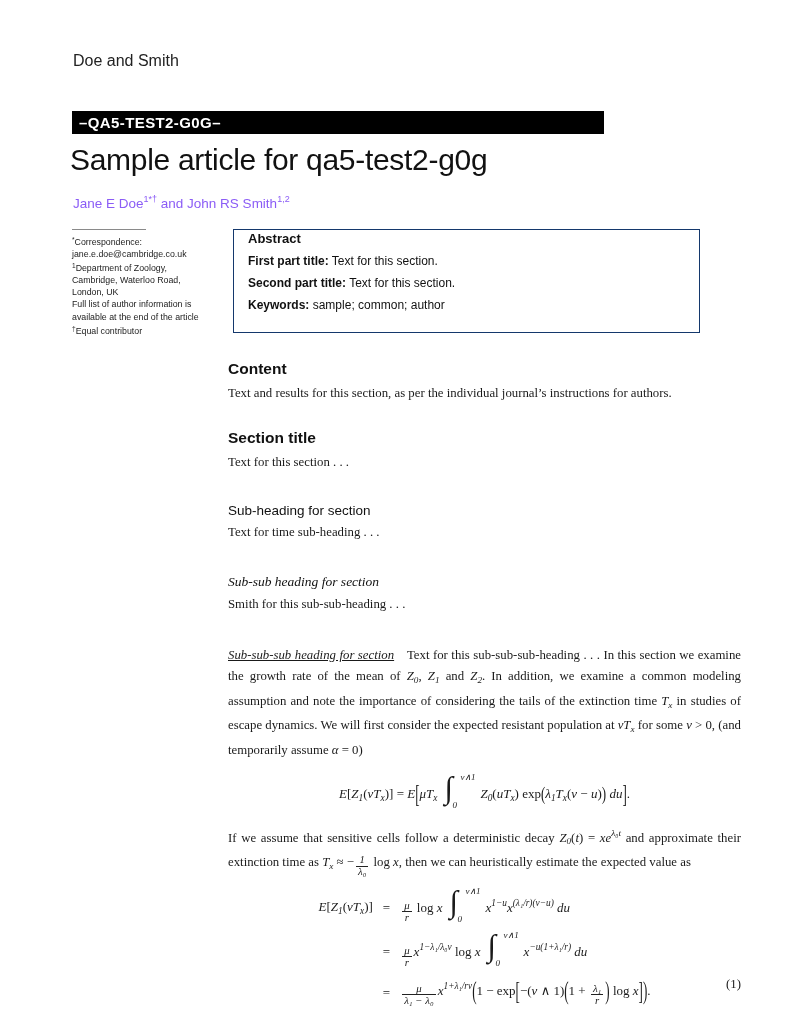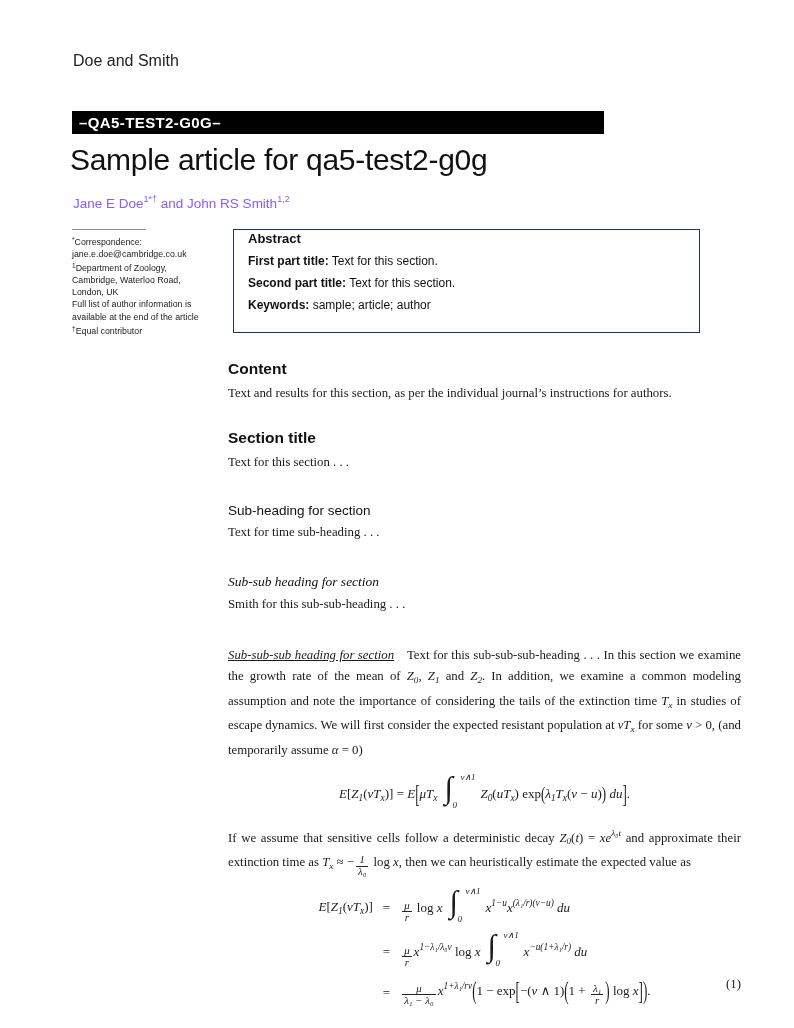--- a/index.html
+++ b/index.html
@@ -91,21 +91,21 @@
     <div>London, UK</div>
     <div>Full list of author information is</div>
     <div>available at the end of the article</div>
     <div><sup>†</sup><span>Equal contributor</span></div>
   </div>
 
   <div class="abstract-box">
     <div class="abstract-heading">Abstract</div>
     <div class="abstract-row"><b>First part title:</b><span> Text for this section.</span></div>
     <div class="abstract-row"><b>Second part title:</b><span> Text for this section.</span></div>
-    <div class="abstract-row"><b>Keywords:</b><span> sample; article; author</span></div>
+    <div class="abstract-row"><b>Keywords:</b><span> sample; common; author</span></div>
   </div>
 
   <div class="main">
 
     <div class="h-main">Content</div>
     <p class="body-text">Text and results for this section, as per the individual journal’s instructions for authors.</p>
 
     <div class="h-main mt">Section title</div>
     <p class="body-text">Text for this section . . .</p>
 

